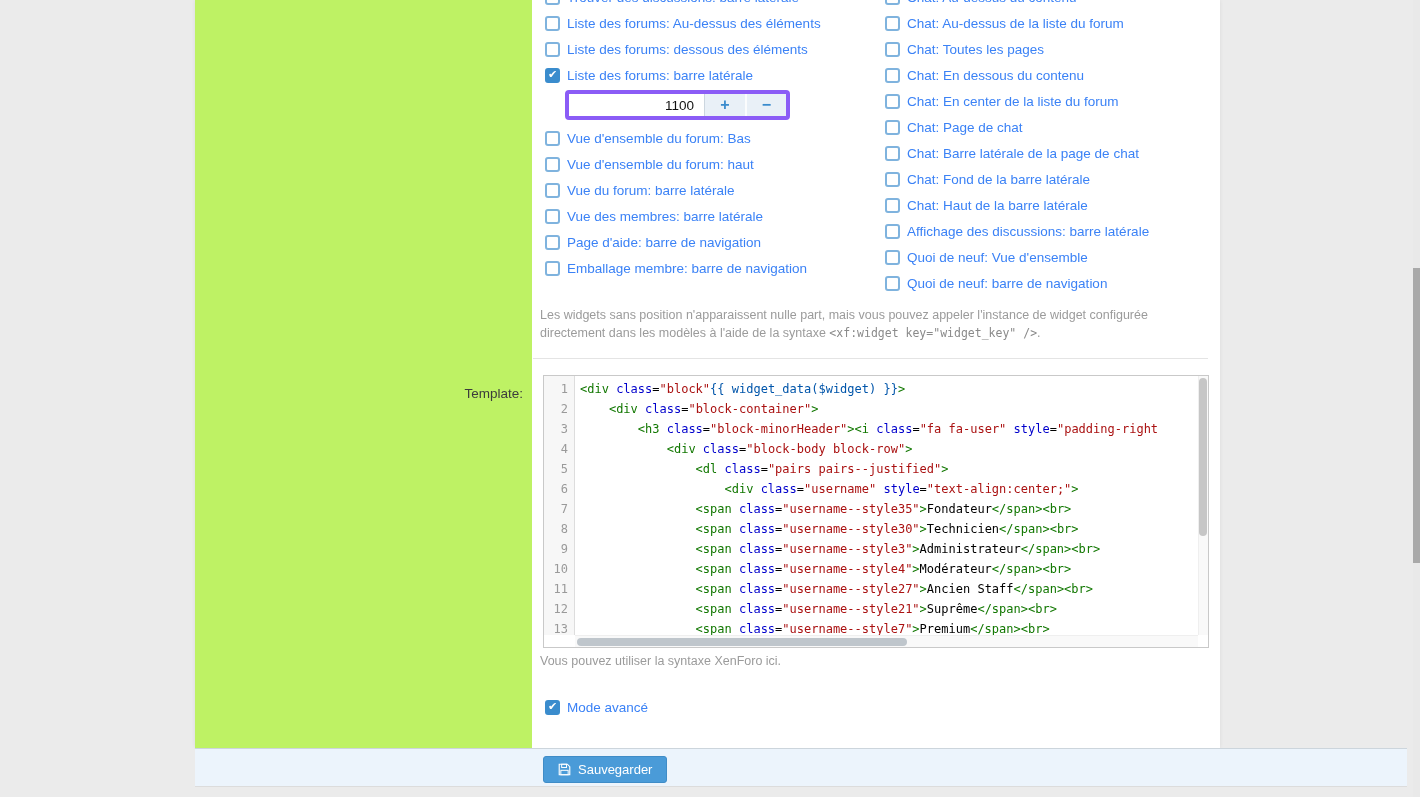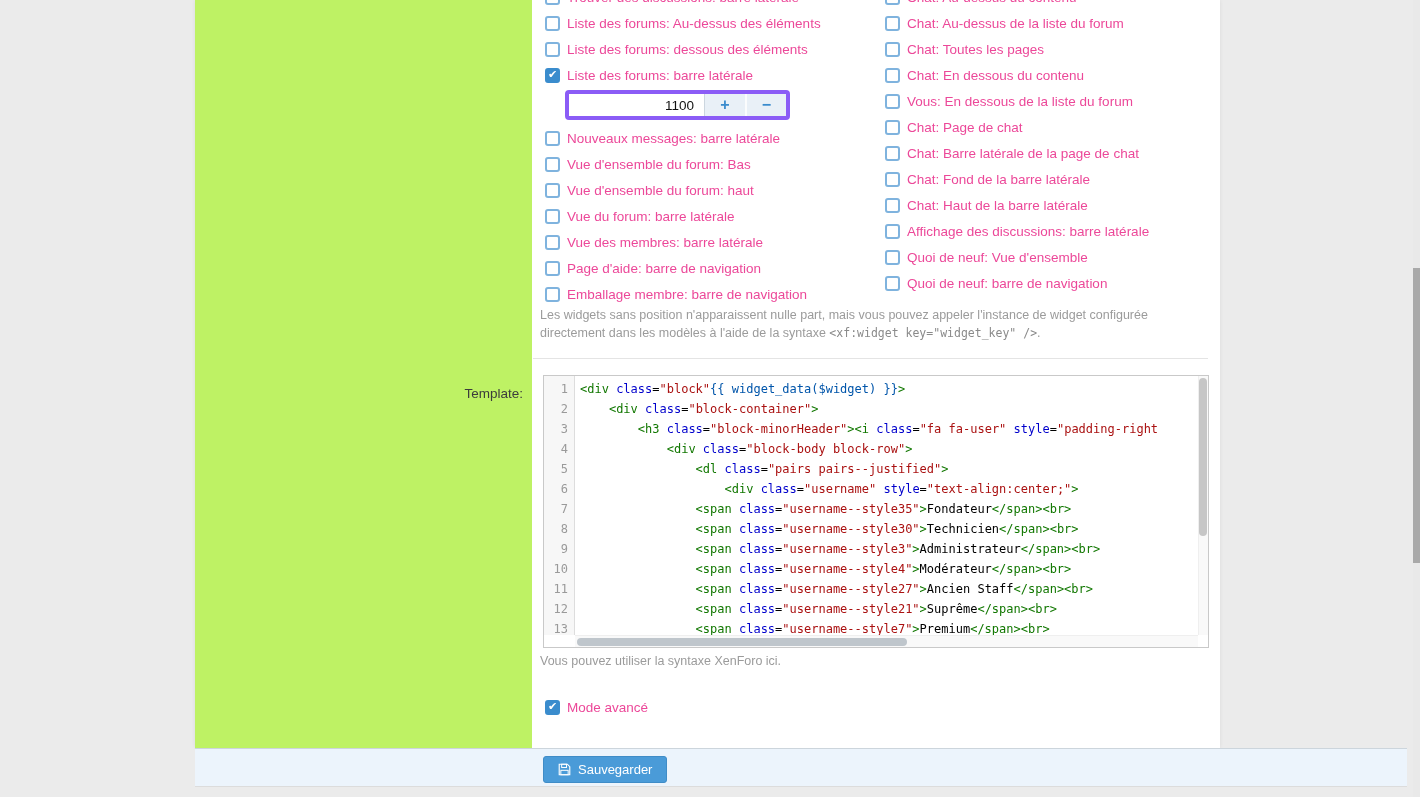--- a/index.html
+++ b/index.html
@@ -14,21 +14,21 @@
   
   .cb-col { position:absolute; top:-16px; }
   .col1 { left:13px; width:345px; }
   .col2 { left:353px; width:335px; }
   .cb-row { height:26px; display:flex; align-items:center; }
   .checkbox { width:15px; height:15px; flex:0 0 auto; border:2px solid #7fb3de;
               border-radius:3px; background:#fff; position:relative; cursor:pointer; }
   .checkbox.checked { background:#3a8ccd; border-color:#3a8ccd; }
   .checkbox.checked::after { content:"✔"; position:absolute; left:0; top:-2px; width:11px;
               color:#fff; font-size:11px; line-height:13px; text-align:center; }
-  .cb-label { margin-left:7px; font-size:13.5px; color:#ec4899; cursor:pointer; white-space:nowrap; }
+  .cb-label { margin-left:7px; font-size:13.5px; color:#3b82f6; cursor:pointer; white-space:nowrap; }
 
   
   .stepper { width:225px; height:30px; margin:2px 0 5px 20px; display:flex;
              border:4px solid #8b5cf6; border-radius:4px; background:#fff; overflow:hidden; }
   .step-value { flex:1; display:flex; align-items:center; justify-content:flex-end;
                 padding-right:10px; font-size:13.5px; color:#111; background:#fff; }
   .step-btn { width:41px; background:#e9f0f7; border-left:1px solid #ccd6df;
               display:flex; align-items:center; justify-content:center;
               color:#3a8bcd; font-size:16px; font-weight:bold; cursor:pointer; }
   .step-btn + .step-btn { border-left:2px solid #fbfcfd; }
@@ -107,24 +107,20 @@
           <span class="checkbox checked"></span>
           <span class="cb-label">Liste des forums: barre latérale</span>
         </div>
         <div class="stepper">
           <div class="step-value">1100</div>
           <div class="step-btn">+</div>
           <div class="step-btn">−</div>
         </div>
         <div class="cb-row">
           <span class="checkbox"></span>
-          <span class="cb-label">Nouveaux messages: barre latérale</span>
-        </div>
-        <div class="cb-row">
-          <span class="checkbox"></span>
           <span class="cb-label">Vue d'ensemble du forum: Bas</span>
         </div>
         <div class="cb-row">
           <span class="checkbox"></span>
           <span class="cb-label">Vue d'ensemble du forum: haut</span>
         </div>
         <div class="cb-row">
           <span class="checkbox"></span>
           <span class="cb-label">Vue du forum: barre latérale</span>
         </div>
@@ -153,21 +149,21 @@
         <div class="cb-row">
           <span class="checkbox"></span>
           <span class="cb-label">Chat: Toutes les pages</span>
         </div>
         <div class="cb-row">
           <span class="checkbox"></span>
           <span class="cb-label">Chat: En dessous du contenu</span>
         </div>
         <div class="cb-row">
           <span class="checkbox"></span>
-          <span class="cb-label">Vous: En dessous de la liste du forum</span>
+          <span class="cb-label">Chat: En center de la liste du forum</span>
         </div>
         <div class="cb-row">
           <span class="checkbox"></span>
           <span class="cb-label">Chat: Page de chat</span>
         </div>
         <div class="cb-row">
           <span class="checkbox"></span>
           <span class="cb-label">Chat: Barre latérale de la page de chat</span>
         </div>
         <div class="cb-row">

